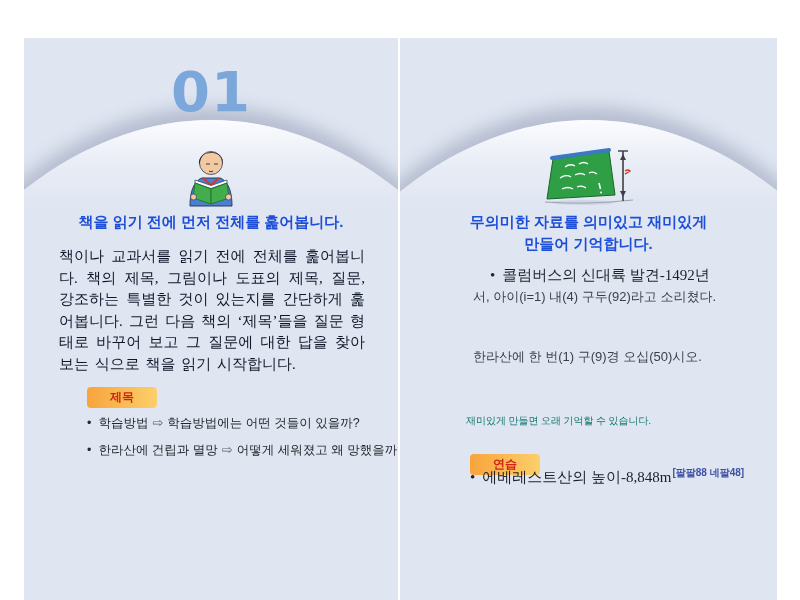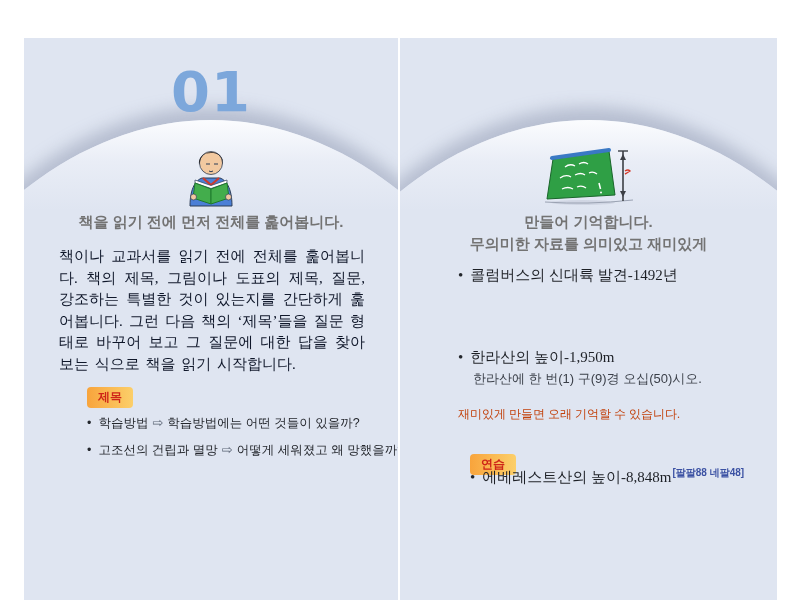--- a/index.html
+++ b/index.html
@@ -22,59 +22,59 @@
     position:absolute;top:26px;left:0;right:0;text-align:center;z-index:2;
     font-family:"DejaVu Sans",sans-serif;font-weight:800;font-size:56px;
     line-height:1;color:#7ca7db;letter-spacing:1px;
   }
   .illus{
     position:absolute;top:103px;left:0;right:0;z-index:2;
     display:flex;justify-content:center;align-items:flex-end;height:66px;
   }
   .title{
     position:absolute;top:173px;left:10px;right:10px;text-align:center;z-index:2;
-    font-weight:700;font-size:15px;color:#737373;line-height:22px;margin:0;
+    font-weight:700;font-size:15px;color:#1d4ed8;line-height:22px;margin:0;
   }
   .body-text{
     position:absolute;top:208px;left:35px;width:306px;z-index:2;margin:0;
     font-family:"Liberation Serif",serif;font-size:15px;line-height:21.5px;
     color:#0f172a;text-align:justify;word-spacing:2px;
   }
   .badge{
     position:absolute;z-index:2;display:inline-block;
     background:linear-gradient(90deg,#f8a43c,#fccf6a);
     color:#ce2418;font-weight:700;font-size:12px;line-height:1;
-    padding:4px 11px 5px;border-radius:4px;
+    padding:4px 23px 5px;border-radius:4px;
   }
   #card-left .badge{left:63px;top:349px;}
   #card-right .badge{left:70px;top:416px;}
   .examples{
     position:absolute;left:63px;top:376px;right:16px;z-index:2;
     list-style:none;margin:0;padding:0;
   }
   .examples li{
     font-size:12.5px;color:#23262c;line-height:18px;margin-bottom:9px;
     white-space:nowrap;
   }
   .dot{display:inline-block;margin-right:7px;color:#23262c;}
   .arrow{color:#5b6575;margin:0 4px;font-size:13px;}
   .item{position:absolute;left:58px;right:20px;z-index:2;}
   #item-1{top:226px;}
   #item-2{top:308px;}
   .item-head{
     font-family:"Liberation Serif",serif;font-size:15px;color:#1d2026;
-    line-height:22px;white-space:nowrap;
+    line-height:22px;white-space:nowrap;margin-left:32px;
   }
   .item-sub{
     font-size:13px;color:#3a3f48;line-height:22.5px;margin-left:15px;
     white-space:nowrap;
   }
   .closing{
-    position:absolute;top:368px;left:58px;right:16px;z-index:2;margin:0;
-    font-family:"Liberation Serif",serif;font-size:12px;color:#c2410c;
+    position:absolute;top:368px;left:58px;right:16px;z-index:2;margin:8px;
+    font-family:"Liberation Serif",serif;font-size:10px;color:#0f766e;
   }
   .practice{
     position:absolute;top:428px;left:70px;right:28px;z-index:2;
     font-family:"Liberation Serif",serif;font-size:15px;color:#1d2026;
     white-space:nowrap;
   }
   .note{
     font-family:"Liberation Sans",sans-serif;font-weight:700;font-size:10px;
     color:#3b51a3;vertical-align:super;margin-left:1px;
   }
@@ -108,21 +108,21 @@
 
     <p class="body-text">책이나 교과서를 읽기 전에 전체를 훑어봅니다. 책의 제목, 그림이나 도표의 제목, 질문, 강조하는 특별한 것이 있는지를 간단하게 훑어봅니다. 그런 다음 책의 ‘제목’들을 질문 형태로 바꾸어 보고 그 질문에 대한 답을 찾아보는 식으로 책을 읽기 시작합니다.</p>
 
     <span class="badge">제목</span>
 
     <ul class="examples">
       <li>
         <span class="dot">•</span><span>학습방법</span><span class="arrow">⇨</span><span>학습방법에는 어떤 것들이 있을까?</span>
       </li>
       <li>
-        <span class="dot">•</span><span>고조선의 건립과 멸망</span><span class="arrow">⇨</span><span>어떻게 세워졌고 왜 망했을까?</span>
+        <span class="dot">•</span><span>한라산에 건립과 멸망</span><span class="arrow">⇨</span><span>어떻게 세워졌고 왜 망했을까?</span>
       </li>
     </ul>
   </section>
 
   <section class="card" id="card-right">
     <div class="dome"></div>
 
     <div class="illus">
       <svg width="100" height="62" viewBox="0 0 100 62">
         <ellipse cx="44" cy="57.5" rx="32" ry="2.5" fill="rgba(60,70,95,0.10)"></ellipse>
@@ -136,34 +136,32 @@
         <line x1="13" y1="13" x2="70" y2="5" stroke="#3a79c4" stroke-width="4" stroke-linecap="round"></line>
         <path d="M26,22 q5,-4 10,-1 M40,19 q5,-3 9,0" stroke="#ffffff" stroke-width="1.3" fill="none"></path>
         <path d="M21,33 q6,-4 11,-1 M36,30 q6,-3 10,0 M50,28 q4,-2 8,1" stroke="#ffffff" stroke-width="1.3" fill="none"></path>
         <path d="M23,44 q6,-3 11,0 M38,42 q5,-2 9,1" stroke="#ffffff" stroke-width="1.3" fill="none"></path>
         <path d="M60,38 L61.5,44" stroke="#ffffff" stroke-width="1.5"></path>
         <circle cx="62" cy="47.5" r="1" fill="#ffffff"></circle>
       </svg>
     </div>
 
     <h2 class="title">
+      <span style="display:block">무의미한 자료를 의미있고 재미있게</span>
       <span style="display:block">만들어 기억합니다.</span>
-      <span style="display:block">무의미한 자료를 의미있고 재미있게</span>
     </h2>
 
     <div class="item" id="item-1">
       <div class="item-head">
         <span class="dot">•</span><span>콜럼버스의 신대륙 발견-1492년</span>
       </div>
+      <div class="item-sub">서, 아이(i=1) 내(4) 구두(92)라고 소리쳤다.</div>
     </div>
 
     <div class="item" id="item-2">
-      <div class="item-head">
-        <span class="dot">•</span><span>한라산의 높이-1,950m</span>
-      </div>
       <div class="item-sub">한라산에 한 번(1) 구(9)경 오십(50)시오.</div>
     </div>
 
     <p class="closing">재미있게 만들면 오래 기억할 수 있습니다.</p>
 
     <span class="badge">연습</span>
 
     <div class="practice">
       <span class="dot">•</span><span>에베레스트산의 높이-8,848m</span><sup class="note">[팔팔88 네팔48]</sup>
     </div>

